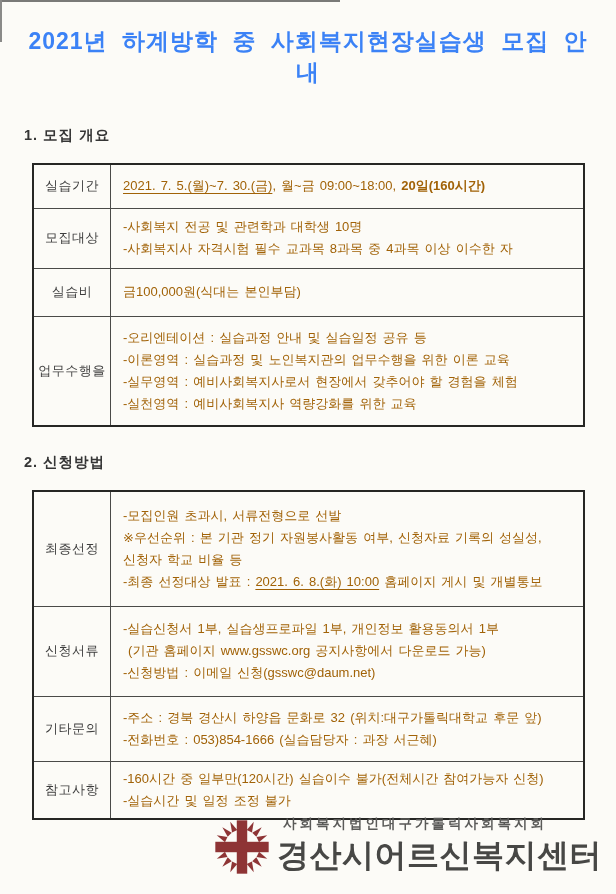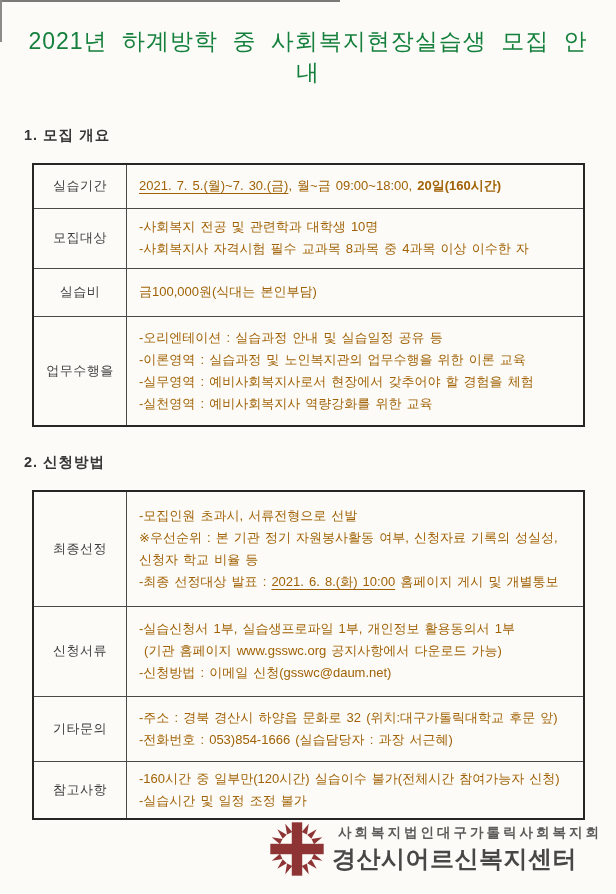--- a/index.html
+++ b/index.html
@@ -11,24 +11,24 @@
     position:relative;
     overflow:hidden;
   }
   .scan-edge-top{position:absolute;top:0;left:0;width:340px;height:2px;background:#7a7a78;}
   .scan-edge-left{position:absolute;top:0;left:0;width:2px;height:42px;background:#8a8a88;}
 
   .doc-title{
     margin:26px 18px 0 18px;
     text-align:center;
     font-size:23px;
-    font-weight:normal;
+    font-weight:bold;
     letter-spacing:1px;
     word-spacing:7px;
-    color:#15803d;
+    color:#3b82f6;
   }
   .section-heading{
     margin:38px 0 0 24px;
     font-size:14.5px;
     font-weight:bold;
     letter-spacing:1px;
     color:#353535;
   }
   .section-heading.second{margin-top:26px;}
 
@@ -42,21 +42,21 @@
     border:1px solid #4a4a48;
     font-size:13px;
     vertical-align:middle;
   }
   table.notice{border:2px solid #262624;}
   td.label{
     width:72px;
     text-align:center;
     letter-spacing:0.5px;
     color:#3d3d3d;
-    padding:10px;
+    padding:2px;
   }
   td.content{
     padding:6px 6px 6px 12px;
     color:#a16207;
   }
   .line{
     line-height:22px;
     word-spacing:1.5px;
     white-space:normal;
   }
@@ -76,21 +76,21 @@
   .logo-mark{width:58px;height:58px;margin-right:6px;flex:0 0 auto;}
   .logo-text{display:flex;flex-direction:column;align-items:flex-start;}
   .logo-org{
     font-size:13.5px;
     font-weight:bold;
     letter-spacing:3px;
     color:#5a5a58;
     margin-left:6px;
   }
   .logo-center{
-    font-size:24px;
+    font-size:32px;
     font-weight:bold;
     letter-spacing:0.5px;
     color:#474745;
     margin-top:1px;
   }
 </style>
 </head>
 <body>
 
 <div class="scan-edge-top"></div>

